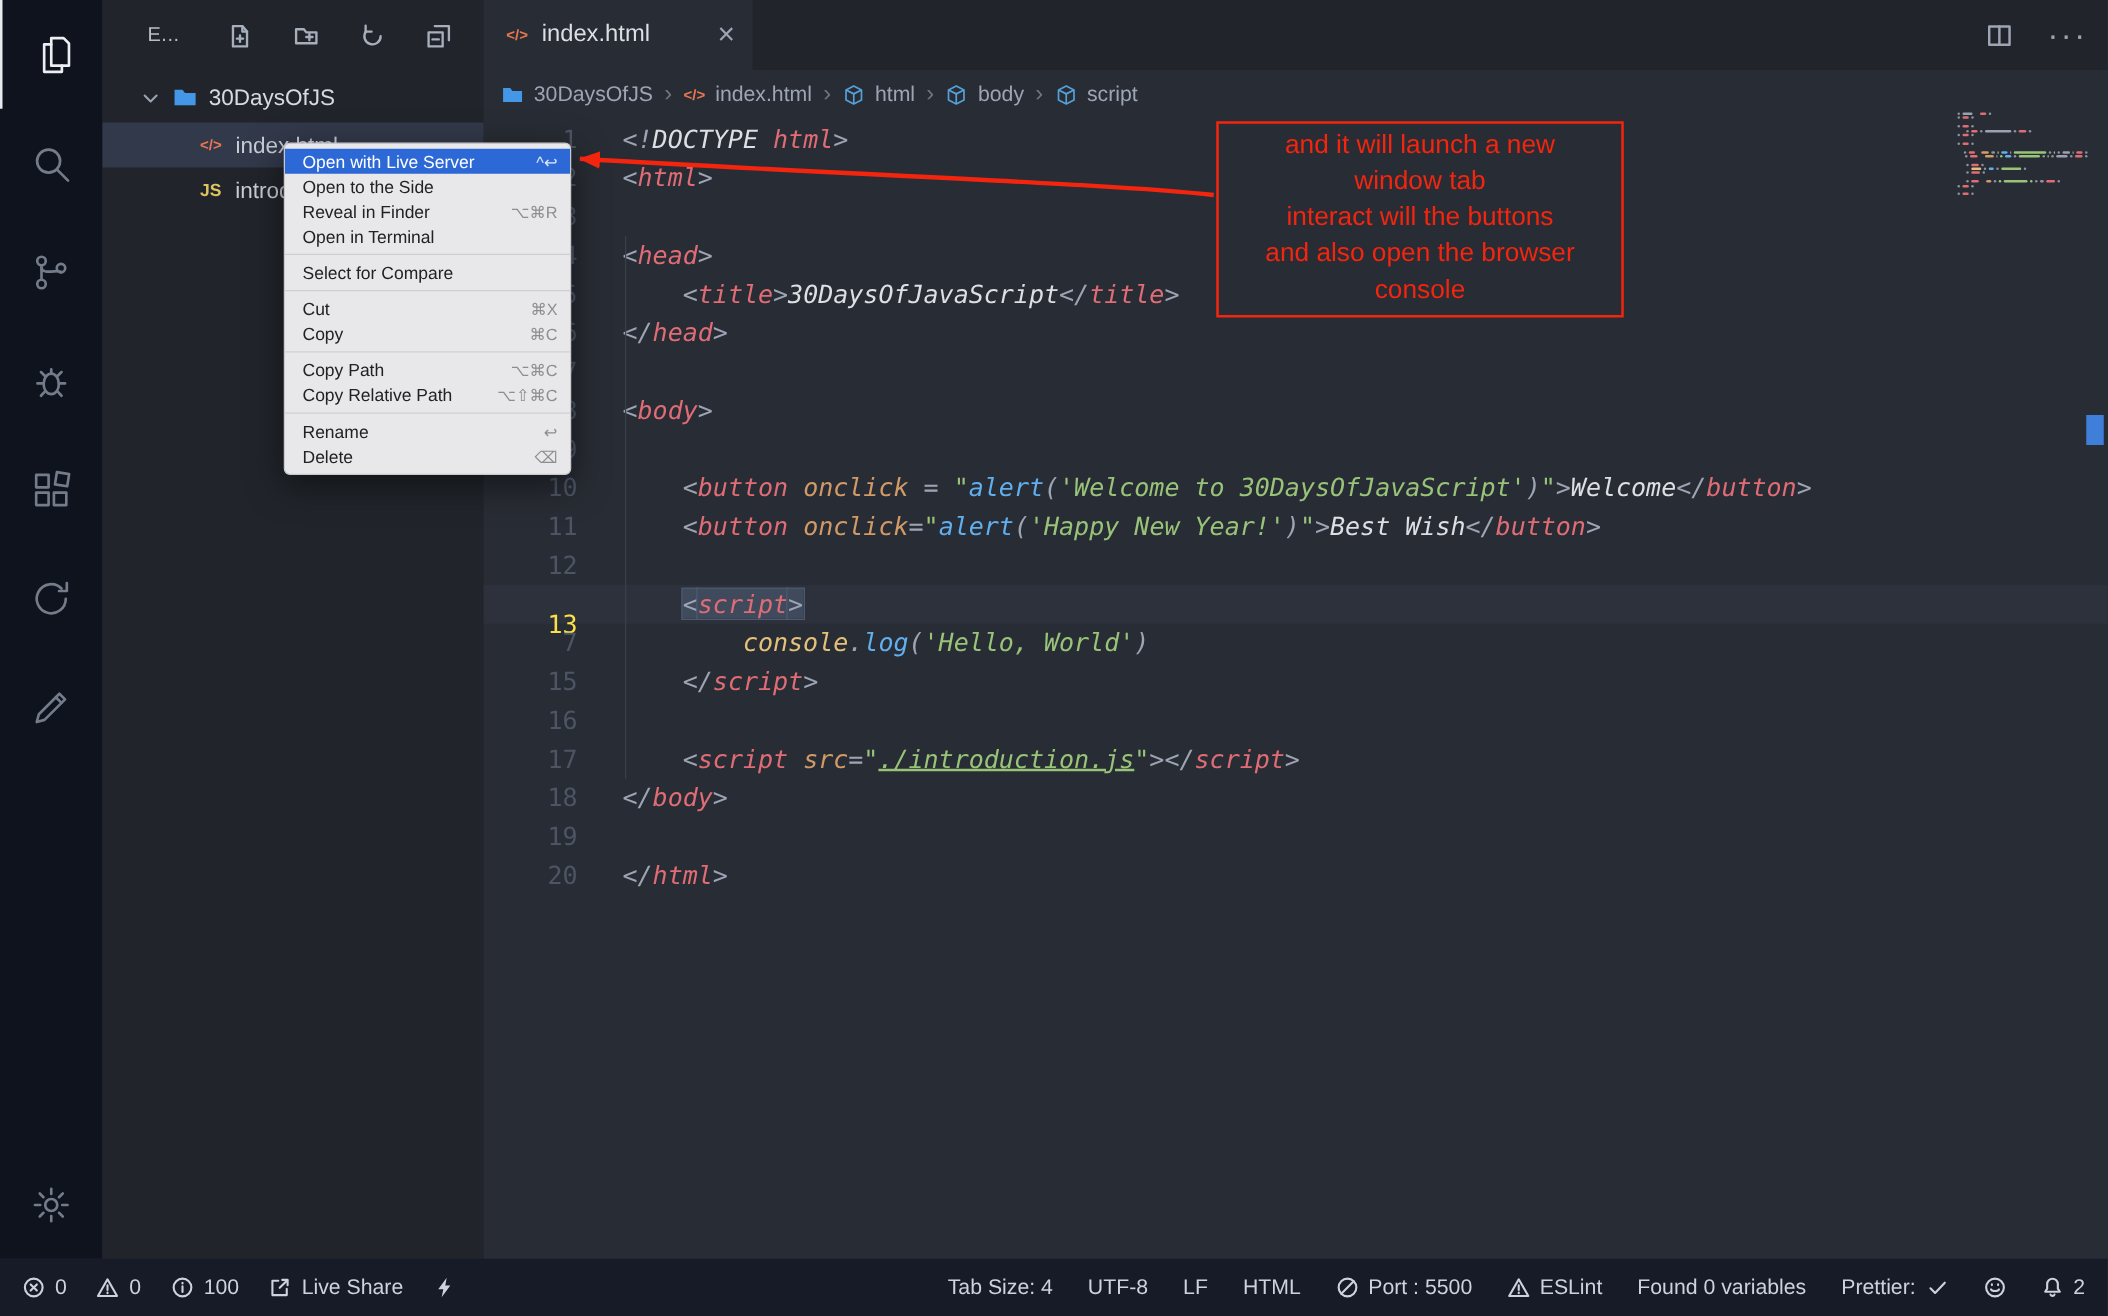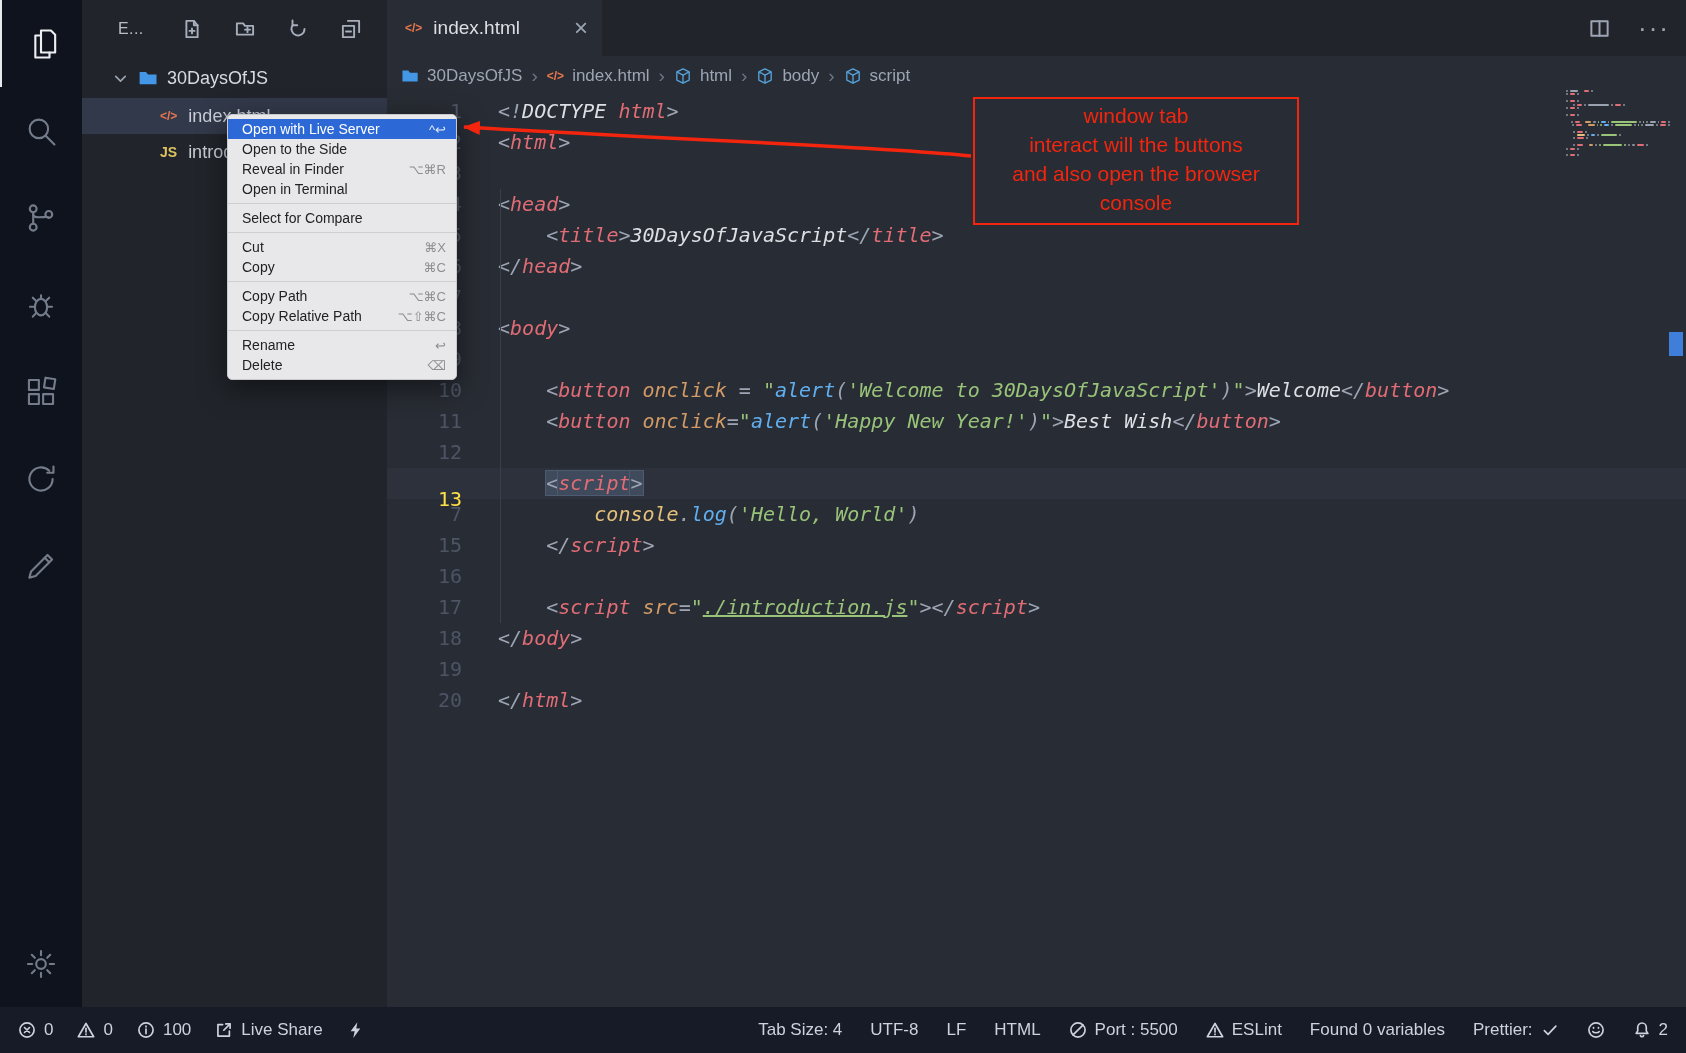--- a/index.html
+++ b/index.html
@@ -491,20 +491,21 @@
       <div class="mm-row">
         <i style="width: 2.3px; background: rgb(139, 145, 157);"></i>
         <i style="width: 4.6px; background: rgb(224, 108, 117);"></i>
         <i style="width: 2px; background: rgb(139, 145, 157);"></i>
       </div>
     </div>
   <div class="overview-marker"></div>
 </div>
 
 <div class="annotation-box">
+    <div class="an-line">and it will launch a new</div>
     <div class="an-line">window tab</div>
     <div class="an-line">interact will the buttons</div>
     <div class="an-line">and also open the browser</div>
     <div class="an-line">console</div>
   </div>
 <svg class="arrow-overlay" width="1686" height="1053">
   <defs>
     <marker id="ah" markerUnits="userSpaceOnUse" markerWidth="20" markerHeight="16" refX="16" refY="7" orient="auto">
       <path d="M0 0L17 7L0 14z" fill="#f3250e"></path>
     </marker>

